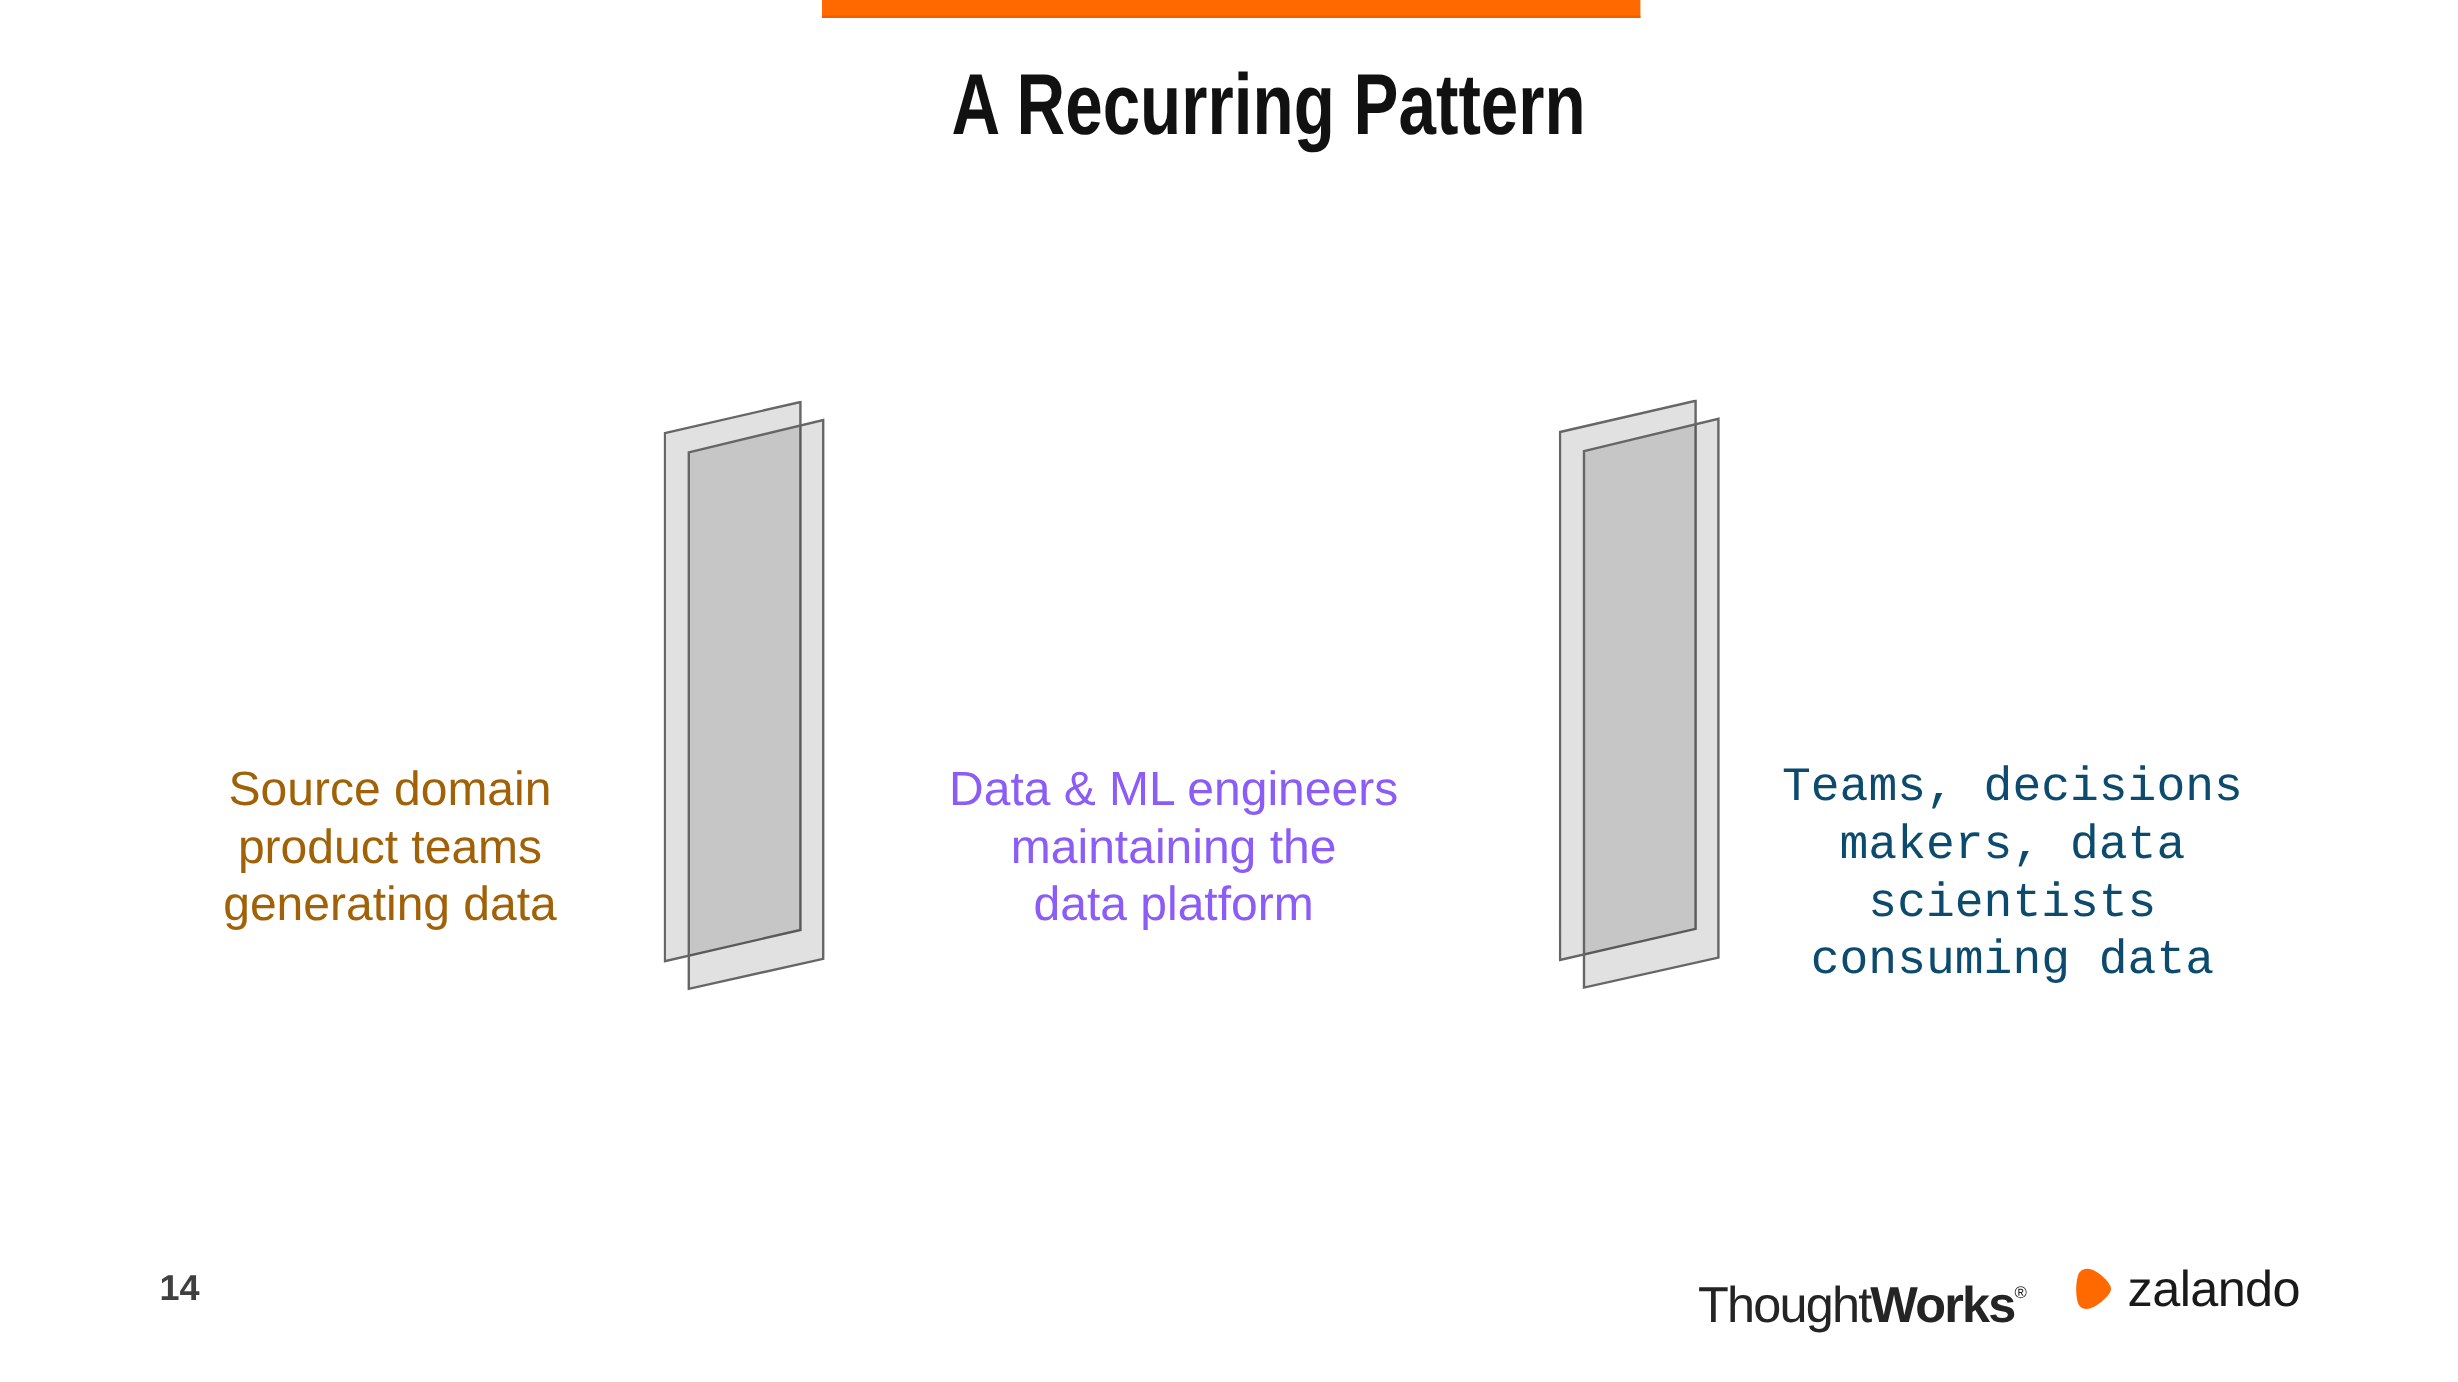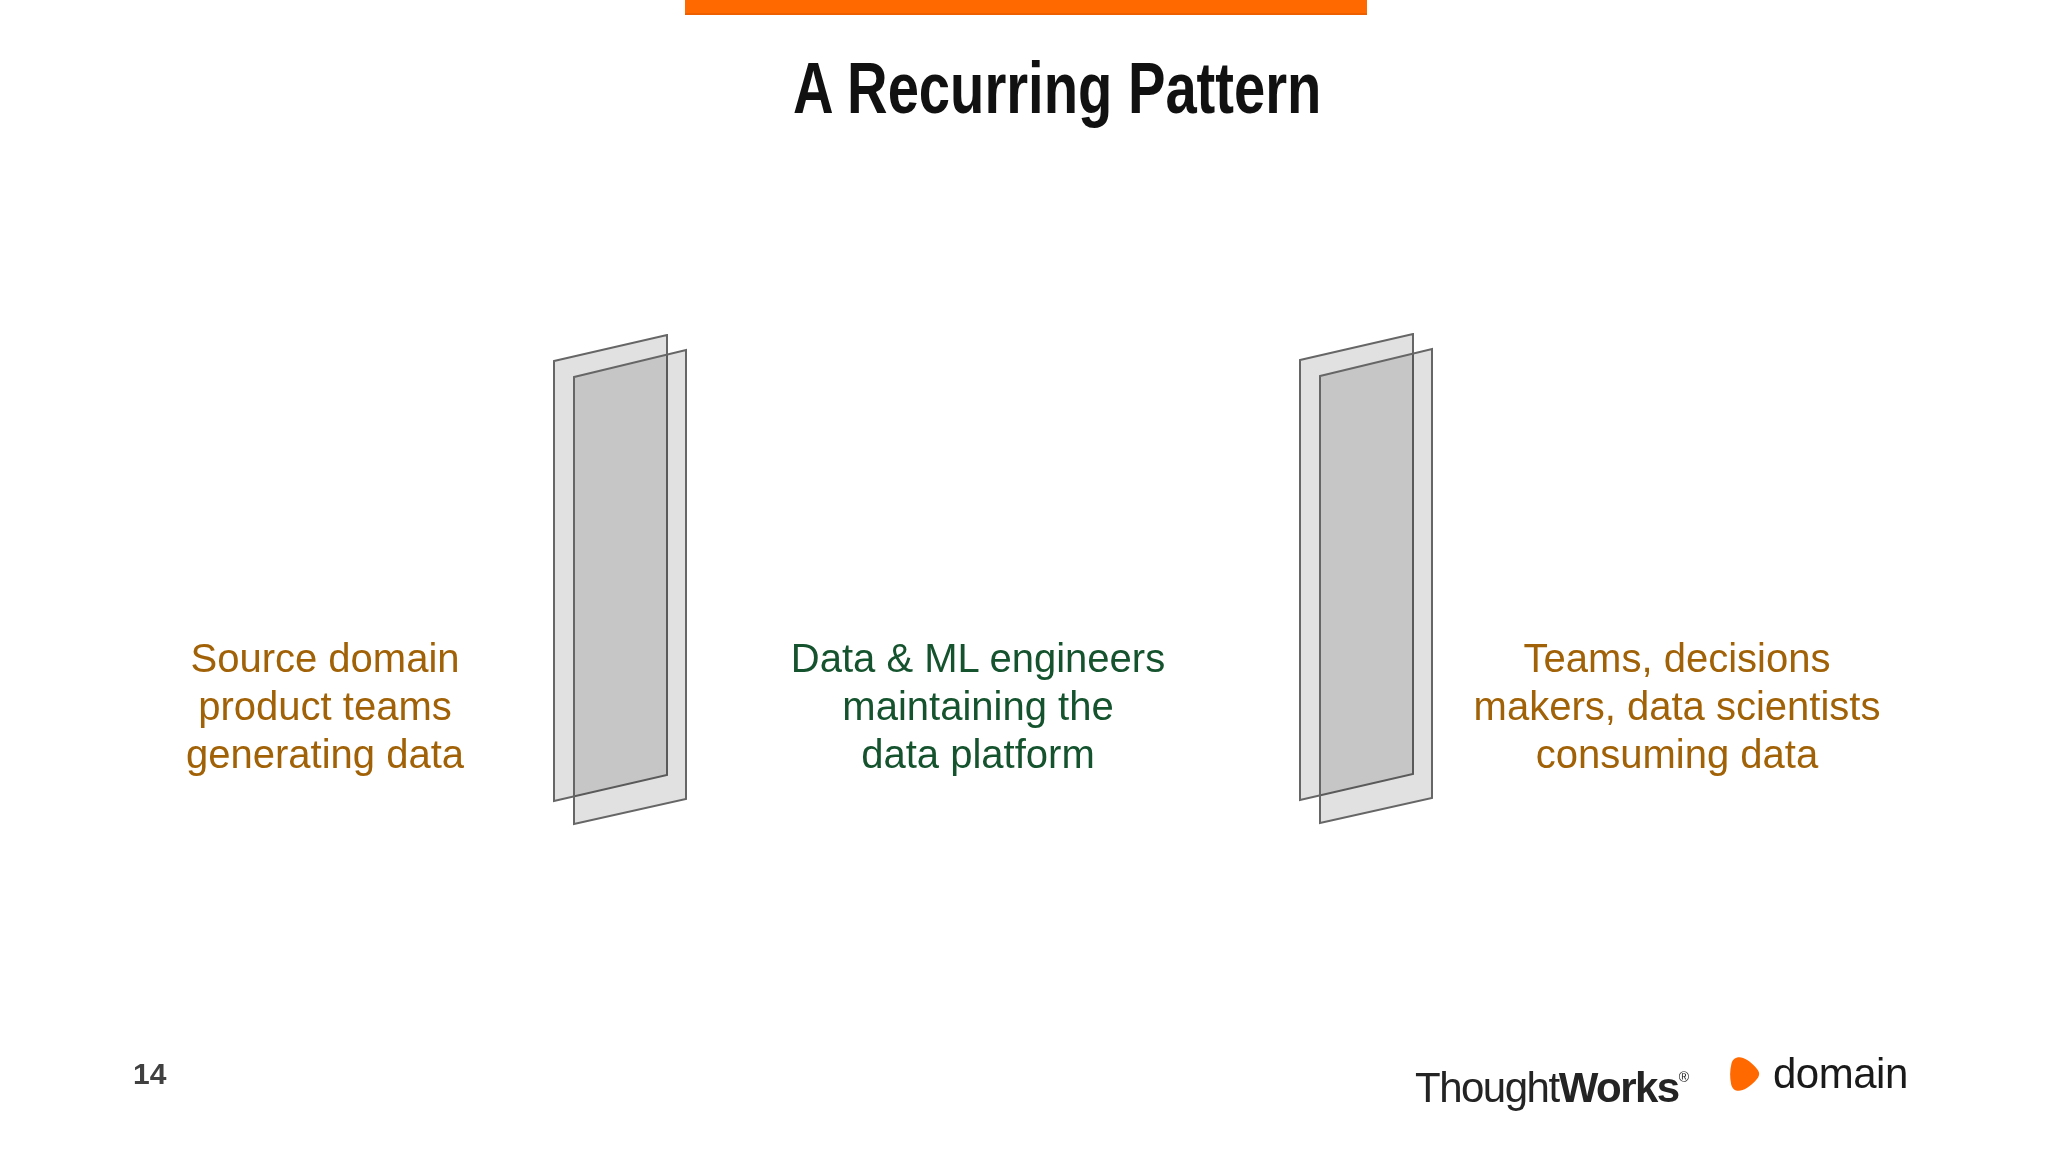--- a/index.html
+++ b/index.html
@@ -113,40 +113,40 @@
 
   <svg class="pane-pair right" viewBox="0 0 135 492">
     <polygon points="1,27 114,1 114,441 1,467" fill="rgba(0,0,0,0.118)" style="stroke: rgb(102, 102, 102);"></polygon>
     <polygon points="21,43 133,16 133,465 21,490" fill="rgba(0,0,0,0.118)" style="stroke: rgb(102, 102, 102);"></polygon>
   </svg>
 
   <div class="panel-text col-1" style="color: #a16207;">Source domain
 product teams
 generating data</div>
 
-  <div class="panel-text col-2" style="color: #14532d;">Data &amp; ML engineers
+  <div class="panel-text col-2" style="color: #8b5cf6;">Data &amp; ML engineers
 maintaining the
 data platform</div>
 
-  <div class="panel-text col-3" style="color: #a16207;">Teams, decisions
+  <div class="panel-text col-3" style="color: #0c4a6e; font-family: Liberation Mono, monospace;">Teams, decisions
 makers, data scientists
 consuming data</div>
 
   <div class="page-number">14</div>
 
   <div class="tw-logo" style="color: rgb(36, 36, 36);">
     <span class="tw-bold">Thought</span><span class="tw-regular">Works</span><span class="tw-reg-mark">®</span>
   </div>
 
   <div class="zalando-logo">
     <svg class="zalando-glyph" viewBox="0 0 38 40">
       <path d="M 6.5,10
                C 7.5,4 13,1.5 18.5,3.5
                C 25,6 31,11.5 34,16.5
                C 35.5,19 35.5,21 34,23.5
                C 30,29 24,34 18,36.5
                C 12.5,38.5 7.5,36.5 6.3,30.5
                C 4.8,23.5 5,16.5 6.5,10 Z" style="fill: rgb(255, 105, 0);"></path>
     </svg>
-    <span class="zalando-text" style="color: rgb(26, 26, 26);">domain</span>
+    <span class="zalando-text" style="color: rgb(26, 26, 26);">zalando</span>
   </div>
 
 </div>
 
 </body></html>

